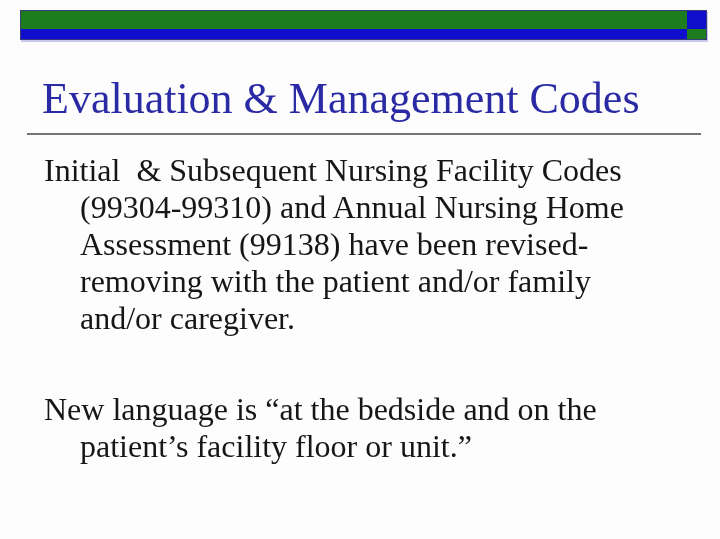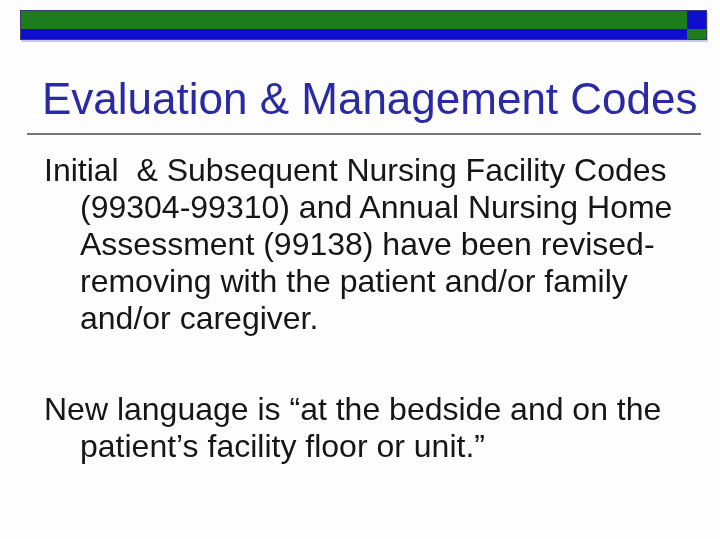--- a/index.html
+++ b/index.html
@@ -6,21 +6,21 @@
     margin: 0;
     padding: 0;
     background: #ffffff;
   }
   .slide {
     position: relative;
     width: 720px;
     height: 539px;
     background: #fdfdfd;
     overflow: hidden;
-    font-family: Liberation Sans, sans-serif;
+    font-family: Liberation Serif, serif;
   }
   
   .topbar {
     position: absolute;
     left: 20px;
     top: 10px;
     width: 687px;
     height: 30px;
     border: 1px solid #3a3a78;
     box-shadow: 1px 2px 0 #c9c9ef;

